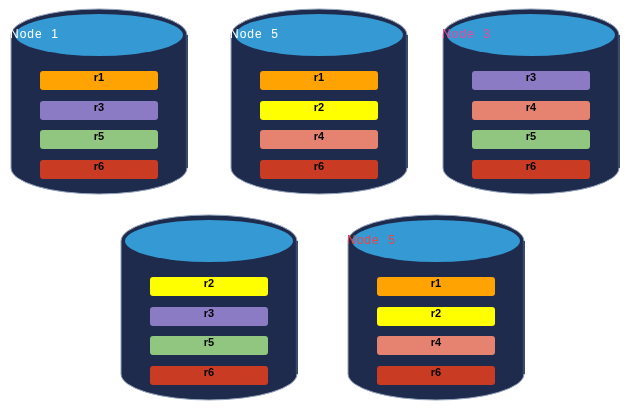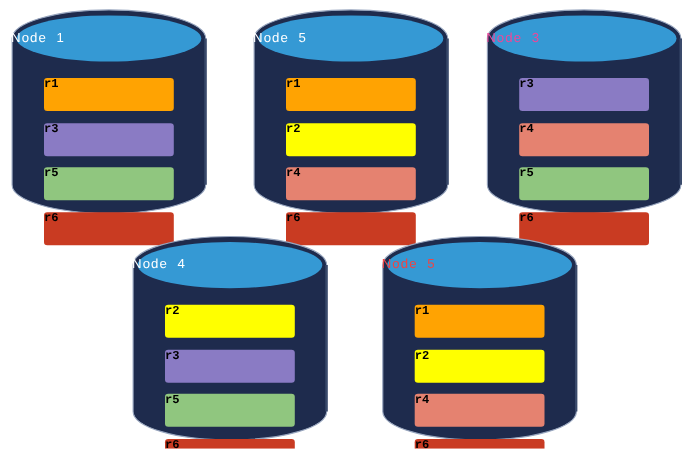--- a/index.html
+++ b/index.html
@@ -44,28 +44,27 @@
   .bars {
     position: absolute;
     left: 30px;
     top: 63px;
     width: 118px;
     display: flex;
     flex-direction: column;
     gap: 10.5px;
   }
   .bar {
-    height: 30px;
+    height: 19px;
     border-radius: 3px;
-    text-align: left;
+    text-align: center;
     font-size: 11px;
     font-weight: 700;
     color: #000000;
     line-height: 13px;
-    font-family: Liberation Mono, monospace;
   }
 </style>
 </head>
 <body>
 
 <div class="canvas">
 
   <div class="node" style="left:10px; top:8px;">
     <svg class="cyl" viewBox="0 0 178 188">
       <path class="cyl-body" d="M1,27 A88,26 0 0 1 177,27 L177,160 A88,26 0 0 1 1,160 Z" fill="#1E2B4D" stroke="#97A5BE" stroke-width="1"></path>
@@ -110,21 +109,20 @@
         <div class="bar" style="background: rgb(201, 59, 34); color: rgb(0, 0, 0);">r6</div>
       </div>
   </div>
 
   <div class="node" style="left:120px; top:214px;">
     <svg class="cyl" viewBox="0 0 178 188">
       <path class="cyl-body" d="M1,27 A88,26 0 0 1 177,27 L177,160 A88,26 0 0 1 1,160 Z" fill="#1E2B4D" stroke="#97A5BE" stroke-width="1"></path>
       <path class="cyl-edge" d="M177,27 L177,160" stroke="#3A4A6B" stroke-width="2.5" fill="none"></path>
       <ellipse class="cyl-top" cx="89" cy="27" rx="84" ry="21" fill="#3599D4"></ellipse>
     </svg>
-    <div class="title" style="color: rgb(255, 255, 255);">Node  4</div>
     <div class="bars">
         <div class="bar" style="background: rgb(255, 255, 0); color: rgb(0, 0, 0);">r2</div>
         <div class="bar" style="background: rgb(138, 123, 196); color: rgb(0, 0, 0);">r3</div>
         <div class="bar" style="background: rgb(144, 198, 127); color: rgb(0, 0, 0);">r5</div>
         <div class="bar" style="background: rgb(201, 59, 34); color: rgb(0, 0, 0);">r6</div>
       </div>
   </div>
 
   <div class="node" style="left:347px; top:214px;">
     <svg class="cyl" viewBox="0 0 178 188">

